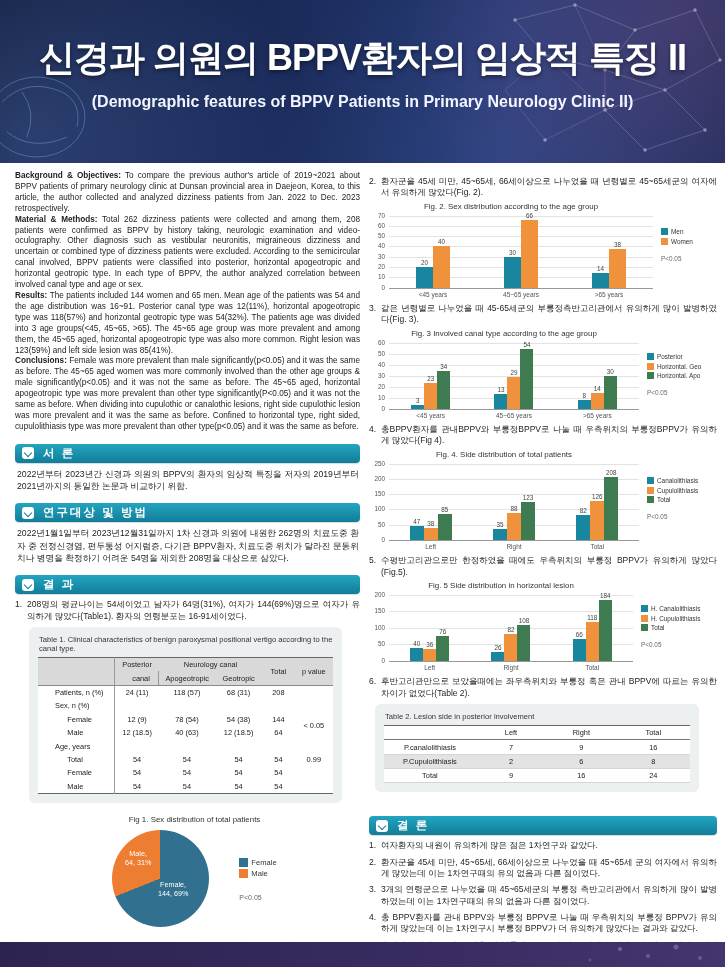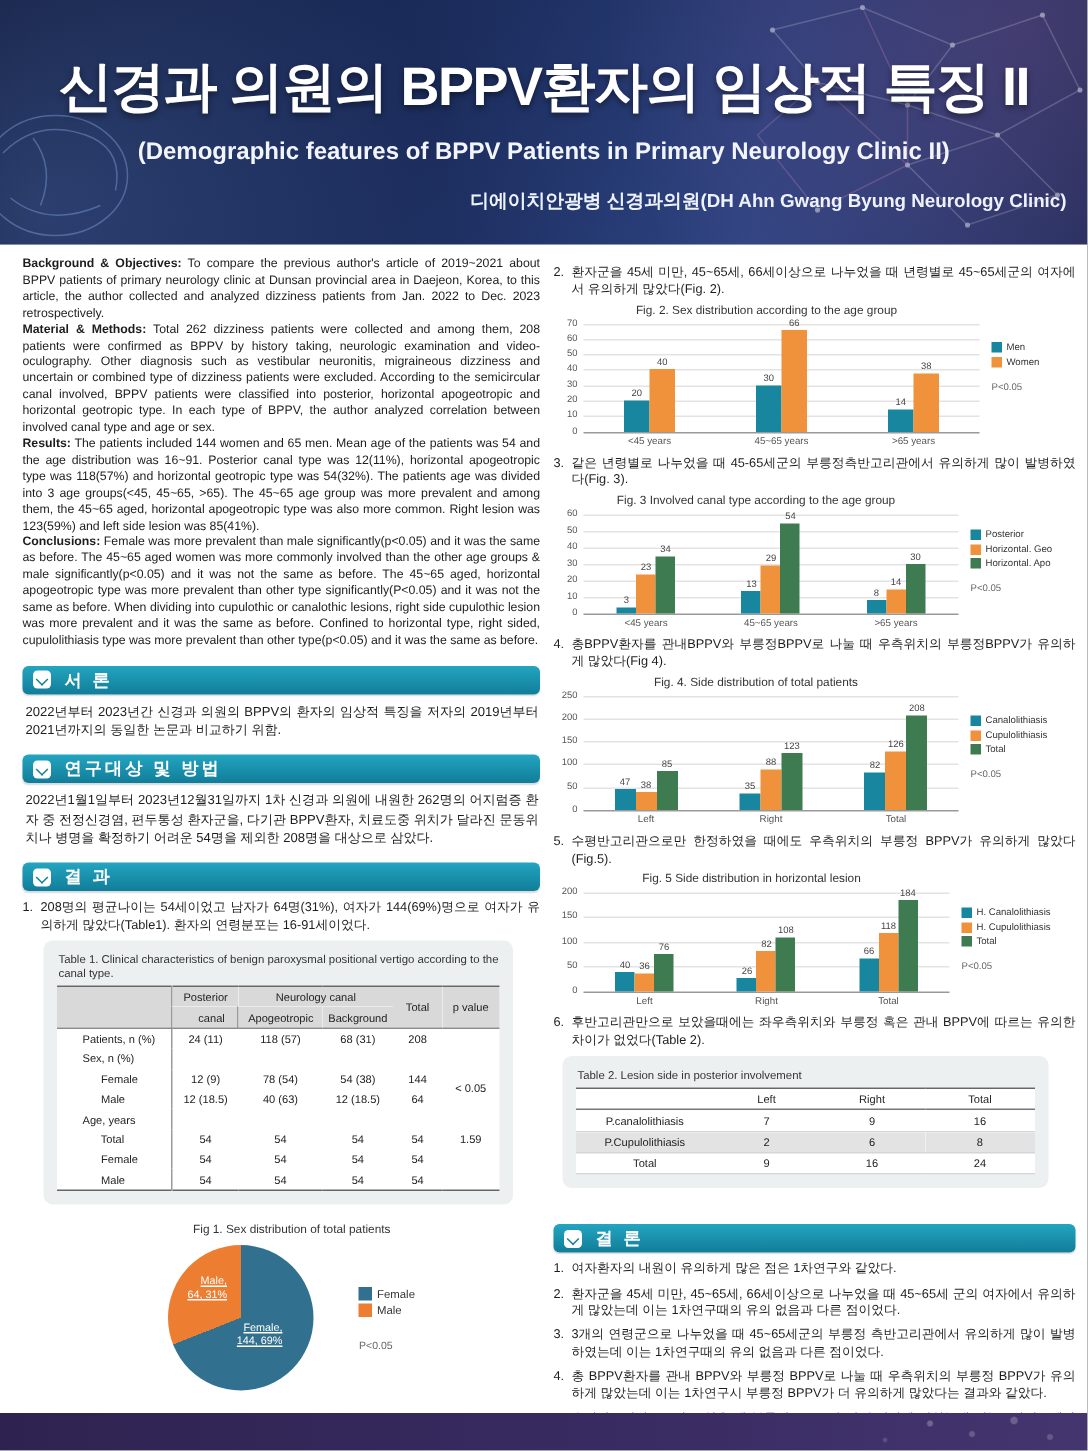--- a/index.html
+++ b/index.html
@@ -71,21 +71,21 @@
   .bc-side{flex:0 0 auto;padding-left:8px;}
   .leg-item{display:flex;align-items:center;margin:2.5px 0;}
   .leg-item i{width:7px;height:7px;margin-right:3px;flex:0 0 auto;}
   .leg-item span{font-size:6.4px;color:#333;white-space:nowrap;}
   .bc-note{font-size:6.4px;color:#666;margin-top:10px;}
   
   .pie-block{margin:4px 0 0 14px;}
   .pie-title{font-size:7.9px;color:#333;text-align:center;margin:12px 0 6px 0;}
   .pie-row{display:flex;align-items:center;justify-content:center;}
   .pie-disc{position:relative;width:97px;height:97px;border-radius:50%;flex:0 0 auto;}
-  .pie-lab{position:absolute;color:#fff;font-size:7.2px;text-align:right;white-space:pre-line;line-height:1.25;text-decoration:underline;}
+  .pie-lab{position:absolute;color:#fff;font-size:7.2px;text-align:center;white-space:pre-line;line-height:1.25;}
   .pie-lab0{left:47%;top:52%;}
   .pie-lab1{left:13%;top:20%;}
   .pie-side{margin-left:30px;}
   
   .footer{position:absolute;left:0;right:0;bottom:0;height:25px;
     background:linear-gradient(90deg,#2e2350,#382b61 55%,#45356f);}
   .footer::after{content:"";position:absolute;inset:0;
     background:
       radial-gradient(circle at 620px 7px, rgba(255,255,255,.25) 1.5px, transparent 2.5px),
       radial-gradient(circle at 648px 14px, rgba(255,255,255,.2) 1.5px, transparent 2.5px),
@@ -127,40 +127,39 @@
     <svg class="brain" viewBox="0 0 130 120">
       <g stroke="rgba(150,190,255,0.7)" stroke-width="1" fill="none">
         <ellipse cx="55" cy="60" rx="48" ry="40"></ellipse>
         <path d="M20 45 Q45 20 80 35 Q100 45 95 70"></path>
         <path d="M25 75 Q50 95 85 80"></path>
         <path d="M40 35 Q55 55 45 80"></path>
       </g>
     </svg>
     <h1>신경과 의원의 BPPV환자의 임상적 특징 II</h1>
     <div class="sub">(Demographic features of BPPV Patients in Primary Neurology Clinic II)</div>
-    <div class="aff">디에이치안광병 신경과의원(DH Ahn Gwang Byung Neurology Clinic)</div>
   </header>
 
   <main class="col left">
     <p class="abs"><b>Background &amp; Objectives:</b><span> To compare the previous author's article of 2019~2021 about BPPV patients of primary neurology clinic at Dunsan provincial area in Daejeon, Korea, to this article, the author collected and analyzed dizziness patients from Jan. 2022 to Dec. 2023 retrospectively.</span></p>
     <p class="abs"><b>Material &amp; Methods:</b><span> Total 262 dizziness patients were collected and among them, 208 patients were confirmed as BPPV by history taking, neurologic examination and video-oculography. Other diagnosis such as vestibular neuronitis, migraineous dizziness and uncertain or combined type of dizziness patients were excluded. According to the semicircular canal involved, BPPV patients were classified into posterior, horizontal apogeotropic and horizontal geotropic type. In each type of BPPV, the author analyzed correlation between involved canal type and age or sex.</span></p>
     <p class="abs"><b>Results:</b><span> The patients included 144 women and 65 men. Mean age of the patients was 54 and the age distribution was 16~91. Posterior canal type was 12(11%), horizontal apogeotropic type was 118(57%) and horizontal geotropic type was 54(32%). The patients age was divided into 3 age groups(&lt;45, 45~65, &gt;65). The 45~65 age group was more prevalent and among them, the 45~65 aged, horizontal apogeotropic type was also more common. Right lesion was 123(59%) and left side lesion was 85(41%).</span></p>
     <p class="abs"><b>Conclusions:</b><span> Female was more prevalent than male significantly(p&lt;0.05) and it was the same as before. The 45~65 aged women was more commonly involved than the other age groups &amp; male significantly(p&lt;0.05) and it was not the same as before. The 45~65 aged, horizontal apogeotropic type was more prevalent than other type significantly(P&lt;0.05) and it was not the same as before. When dividing into cupulothic or canalothic lesions, right side cupulothic lesion was more prevalent and it was the same as before. Confined to horizontal type, right sided, cupulolithiasis type was more prevalent than other type(p&lt;0.05) and it was the same as before.</span></p>
 
     <div class="sec-hd">
       <span class="sec-ic"></span>
       <span class="sec-lb">서 론</span>
     </div>
     <div class="sec-tx">2022년부터 2023년간 신경과 의원의 BPPV의 환자의 임상적 특징을 저자의 2019년부터 2021년까지의 동일한 논문과 비교하기 위함.</div>
 
     <div class="sec-hd">
       <span class="sec-ic"></span>
       <span class="sec-lb">연구대상 및 방법</span>
     </div>
-    <div class="sec-tx">2022년1월1일부터 2023년12월31일까지 1차 신경과 의원에 내원한 262명의 어지럼증 환자 중 전정신경염, 편두통성 환자군을, 다기관 BPPV환자, 치료도중 위치가 달라진 문동위치나 병명을 확정하기 어려운 54명을 제외한 208명을 대상으로 삼았다.</div>
+    <div class="sec-tx">2022년1월1일부터 2023년12월31일까지 1차 신경과 의원에 내원한 262명의 치료도중 환자 중 전정신경염, 편두통성 어지럼증, 다기관 BPPV환자, 치료도중 위치가 달라진 문동위치나 병명을 확정하기 어려운 54명을 제외한 208명을 대상으로 삼았다.</div>
 
     <div class="sec-hd">
       <span class="sec-ic"></span>
       <span class="sec-lb">결 과</span>
     </div>
     <div class="nitem">
       <span class="nnum">1.</span>
       <span class="ntext">208명의 평균나이는 54세이었고 남자가 64명(31%), 여자가 144(69%)명으로 여자가 유의하게 많았다(Table1). 환자의 연령분포는 16-91세이었다.</span>
     </div>
 
@@ -179,21 +178,21 @@
             <tr>
               <th colspan="1" rowspan="2" class=""></th>
               <th colspan="1" rowspan="1" class="nbb">Posterior</th>
               <th colspan="2" rowspan="1" class="nbb">Neurology canal</th>
               <th colspan="1" rowspan="2" class="">Total</th>
               <th colspan="1" rowspan="2" class="">p value</th>
             </tr>
             <tr>
               <th colspan="1" rowspan="1" class="">canal</th>
               <th colspan="1" rowspan="1" class="">Apogeotropic</th>
-              <th colspan="1" rowspan="1" class="">Background</th>
+              <th colspan="1" rowspan="1" class="">Geotropic</th>
             </tr>
             <tr class="">
               <td colspan="1" rowspan="1">Patients, n (%)</td>
               <td colspan="1" rowspan="1">24 (11)</td>
               <td colspan="1" rowspan="1">118 (57)</td>
               <td colspan="1" rowspan="1">68 (31)</td>
               <td colspan="1" rowspan="1">208</td>
               <td colspan="1" rowspan="1"></td>
             </tr>
             <tr class="">
@@ -226,21 +225,21 @@
               <td colspan="1" rowspan="1"></td>
               <td colspan="1" rowspan="1"></td>
               <td colspan="1" rowspan="1"></td>
             </tr>
             <tr class="">
               <td colspan="1" rowspan="1">      Total</td>
               <td colspan="1" rowspan="1">54</td>
               <td colspan="1" rowspan="1">54</td>
               <td colspan="1" rowspan="1">54</td>
               <td colspan="1" rowspan="1">54</td>
-              <td colspan="1" rowspan="1">1.59</td>
+              <td colspan="1" rowspan="1">0.99</td>
             </tr>
             <tr class="">
               <td colspan="1" rowspan="1">      Female</td>
               <td colspan="1" rowspan="1">54</td>
               <td colspan="1" rowspan="1">54</td>
               <td colspan="1" rowspan="1">54</td>
               <td colspan="1" rowspan="1">54</td>
               <td colspan="1" rowspan="1"></td>
             </tr>
             <tr class="">

